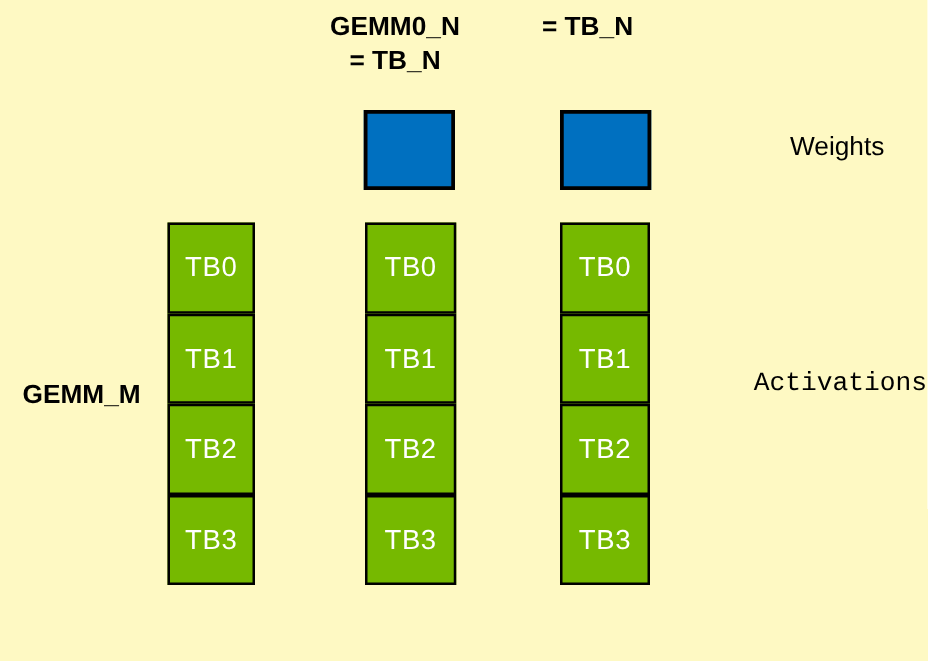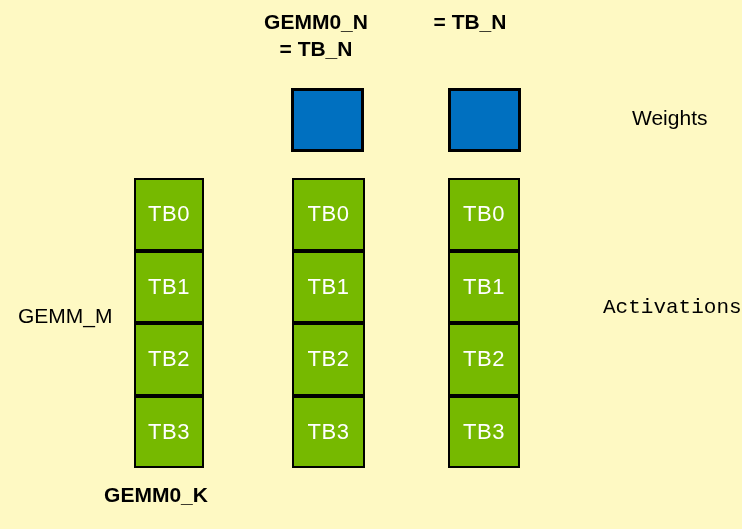--- a/index.html
+++ b/index.html
@@ -55,21 +55,21 @@
     font-size: 21px;
     line-height: 26px;
     font-weight: 400;
     color: #000000;
     white-space: nowrap;
   }
   .gemm-label {
     position: absolute;
     font-size: 21px;
     line-height: 26px;
-    font-weight: 400;
+    font-weight: 700;
     color: #000000;
     white-space: nowrap;
   }
   .bottom-label {
     position: absolute;
     top: 483px;
     width: 120px;
     text-align: center;
     font-size: 21px;
     font-weight: 600;
@@ -110,15 +110,14 @@
     <div class="tb-cell">TB1</div>
     <div class="tb-cell">TB2</div>
     <div class="tb-cell">TB3</div>
   </div>
 
   <div class="gemm-label" style="left:18px;top:303px;">GEMM_M</div>
 
   <div class="side-label" style="left:586px;top:105px;margin-left:46px;">Weights</div>
   <div class="side-label" style="left:603px;top:295px;font-family:Liberation Mono, monospace;">Activations</div>
 
-  <div class="bottom-label" style="left:96px;">GEMM0_K</div>
 
 </div>
 
 </body></html>

